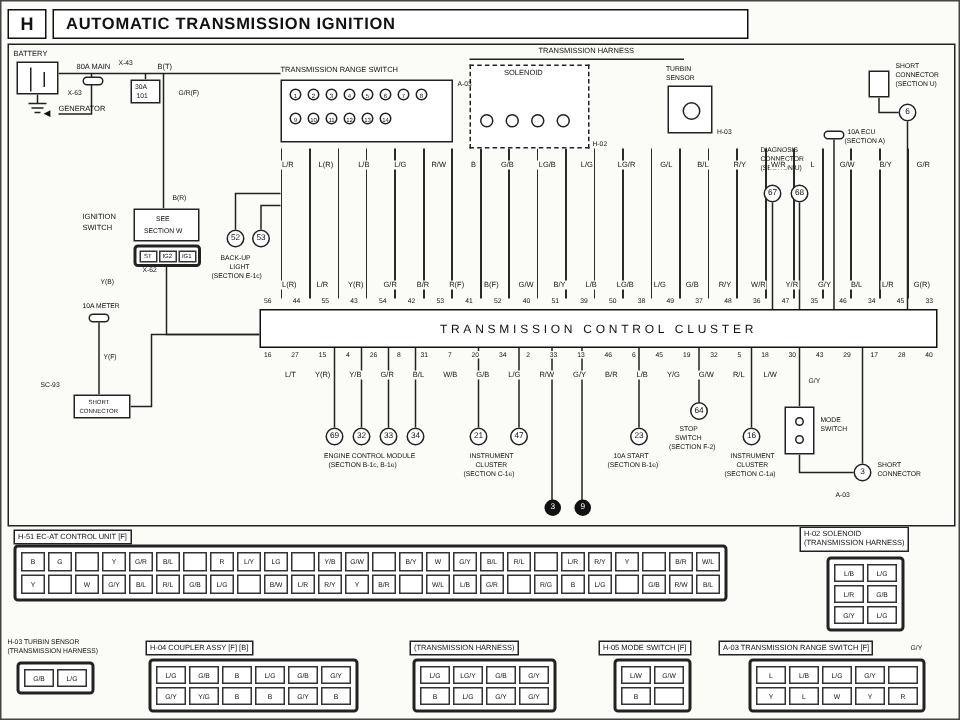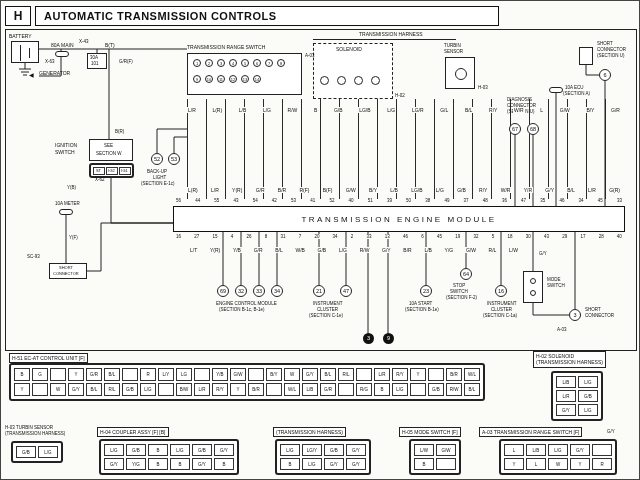--- a/index.html
+++ b/index.html
@@ -37,21 +37,21 @@
   .taglbl{position:absolute;border:1px solid #222;background:#fff;padding:1px 2px;font-size:5px;line-height:1.25;z-index:3;white-space:nowrap}
   .coil{width:9px;height:9px;border:1px solid #222;border-radius:50%;background:#fff}
   .icon{position:absolute;font-size:6px;z-index:3}
 </style>
 </head>
 <body>
 
 <div class="page">
 
   <div class="hbox">H</div>
-  <div class="titlebox">AUTOMATIC TRANSMISSION CONTROLS</div>
+  <div class="titlebox">AUTOMATIC TRANSMISSION IGNITION</div>
 
   <div class="frame"></div>
 
   <div class="band"></div>
   <svg class="wires" width="640" height="480">
     <g stroke="#222" stroke-width="1" fill="none">
       <path d="M38 48 H186"></path>
         <path d="M108 48 V138"></path>
         <path d="M96 48 V52"></path>
       <path d="M38 75 H60 V48"></path>
@@ -277,21 +277,21 @@
         <span class="rep-cell">48</span>
         <span class="rep-cell">36</span>
         <span class="rep-cell">47</span>
         <span class="rep-cell">35</span>
         <span class="rep-cell">46</span>
         <span class="rep-cell">34</span>
         <span class="rep-cell">45</span>
         <span class="rep-cell">33</span>
       </div>
     </div>
-  <div class="tcm">TRANSMISSION ENGINE MODULE</div>
+  <div class="tcm">TRANSMISSION CONTROL CLUSTER</div>
   <div class="spread pins" style="left:174px;top:233px;width:448px">
       <div class="rep-row">
         <span class="rep-cell">16</span>
         <span class="rep-cell">27</span>
         <span class="rep-cell">15</span>
         <span class="rep-cell">4</span>
         <span class="rep-cell">26</span>
         <span class="rep-cell">8</span>
         <span class="rep-cell">31</span>
         <span class="rep-cell">7</span>

